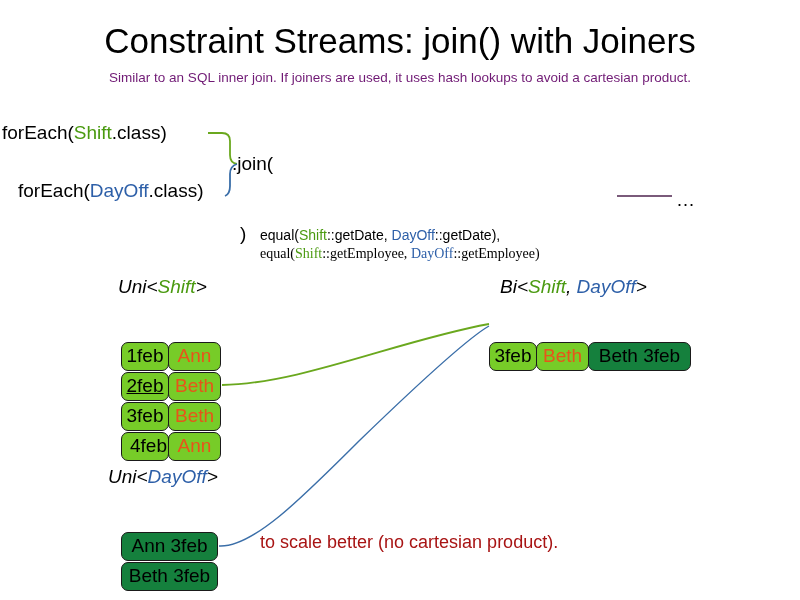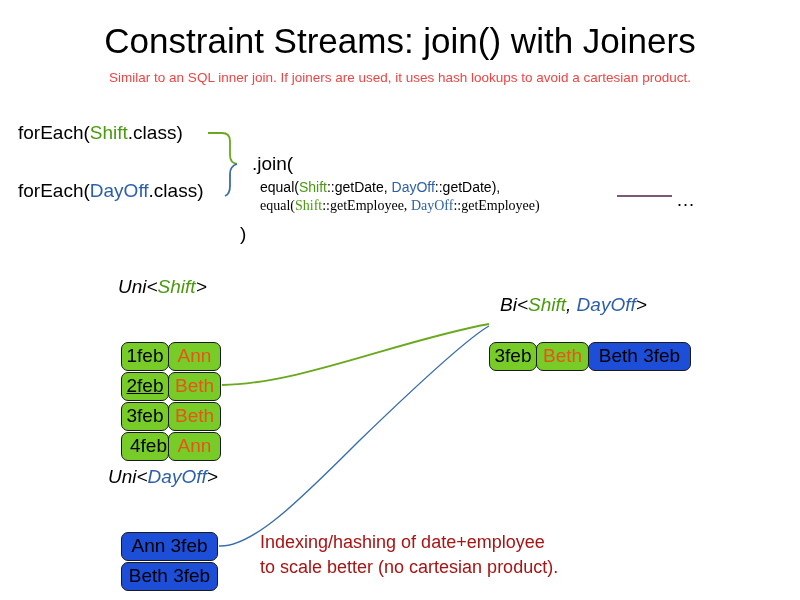--- a/index.html
+++ b/index.html
@@ -36,44 +36,45 @@
     white-space: nowrap;
   }
   #subtitle {
     position: absolute;
     left: 0;
     top: 69px;
     width: 800px;
     text-align: center;
     font-size: 13.5px;
     line-height: 18px;
-    color: #ef4444;
+    color: #701a75;
     white-space: nowrap;
   }
 
   
   .code-line {
     position: absolute;
     font-size: 19px;
     line-height: 24px;
     color: #000000;
     white-space: nowrap;
   }
-  #foreach-shift  { left: 18px; top: 121px; text-align: center; }
+  #foreach-shift  { left: 2px; top: 121px; text-align: center; }
   #foreach-dayoff { left: 18px; top: 179px; }
-  #join-open      { left: 232px; top: 152px; padding-left: 20px; }
+  #join-open      { left: 232px; top: 152px; }
   #join-close     { left: 240px; top: 222px; }
 
   .code-arg {
     position: absolute;
     left: 260px;
     font-size: 14px;
     line-height: 18px;
     color: #000000;
     white-space: nowrap;
+    margin-top: 48px;
   }
   #equal-date     { top: 178px; }
   #equal-employee { top: 197px; font-family: Liberation Serif, serif; }
 
   .tok-shift  { color: #4a9a10; }
   .tok-dayoff { color: #2d5fa8; }
 
   #ellipsis {
     position: absolute;
     left: 676px;
@@ -87,37 +88,37 @@
   .stream-label {
     position: absolute;
     font-size: 19px;
     line-height: 24px;
     color: #000000;
     white-space: nowrap;
     font-style: italic;
   }
   #label-uni-shift  { left: 118px; top: 275px; }
   #label-uni-dayoff { left: 108px; top: 465px; text-align: right; }
-  #label-bi         { left: 500px; top: 293px; }
+  #label-bi         { left: 500px; top: 275px; }
 
   
   .cell {
     position: absolute;
     box-sizing: border-box;
     border: 1.6px solid #1a1a1a;
     border-radius: 7px;
     font-size: 19px;
     line-height: 26px;
     text-align: center;
     white-space: nowrap;
     overflow: hidden;
     margin-top: 32px;
   }
   .cell.green { background: #77cc28; }
-  .cell.blue  { background: #1d4ed8; }
+  .cell.blue  { background: #15803d; }
   .cell .txt-date { color: #000000; }
   .cell .txt-name { color: #e8541a; }
 
   
   #shift-row-0-date { left: 121px; top: 310px; width: 48px; height: 29px; }
   #shift-row-0-name { left: 168px; top: 310px; width: 53px; height: 29px; }
   #shift-row-1-date { left: 121px; top: 340px; width: 48px; height: 29px; text-decoration: underline; }
   #shift-row-1-name { left: 168px; top: 340px; width: 53px; height: 29px; }
   #shift-row-2-date { left: 121px; top: 370px; width: 48px; height: 29px; }
   #shift-row-2-name { left: 168px; top: 370px; width: 53px; height: 29px; }
@@ -219,17 +220,16 @@
 
   <div class="stream-label" id="label-bi">
     <span>Bi&lt;</span><span class="tok-shift">Shift</span><span>, </span><span class="tok-dayoff">DayOff</span><span>&gt;</span>
   </div>
 
   <div class="cell green" id="bi-date"><span class="txt-date">3feb</span></div>
   <div class="cell green" id="bi-name"><span class="txt-name">Beth</span></div>
   <div class="cell blue" id="bi-dayoff"><span class="txt-date">Beth 3feb</span></div>
 
   <div id="annotation">
-    <div>Indexing/hashing of date+employee</div>
     <div>to scale better (no cartesian product).</div>
   </div>
 
 </div>
 
 </body></html>

